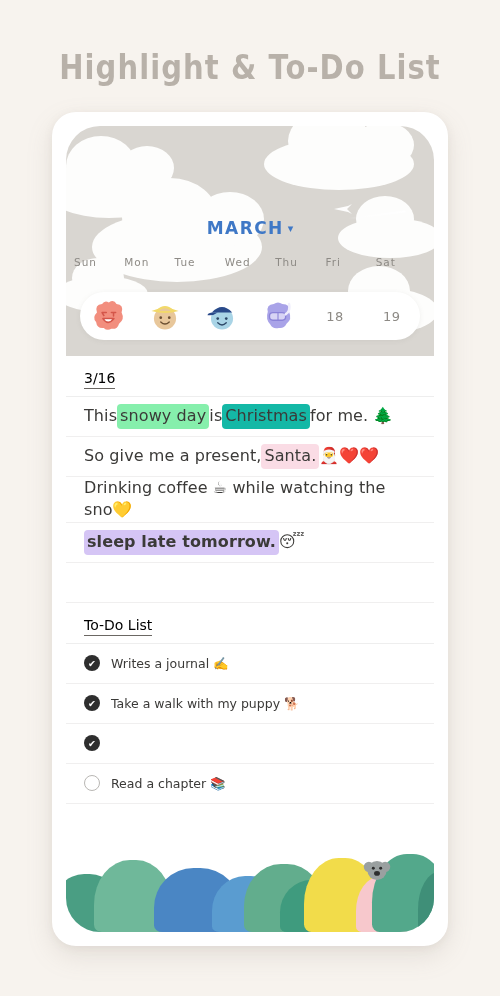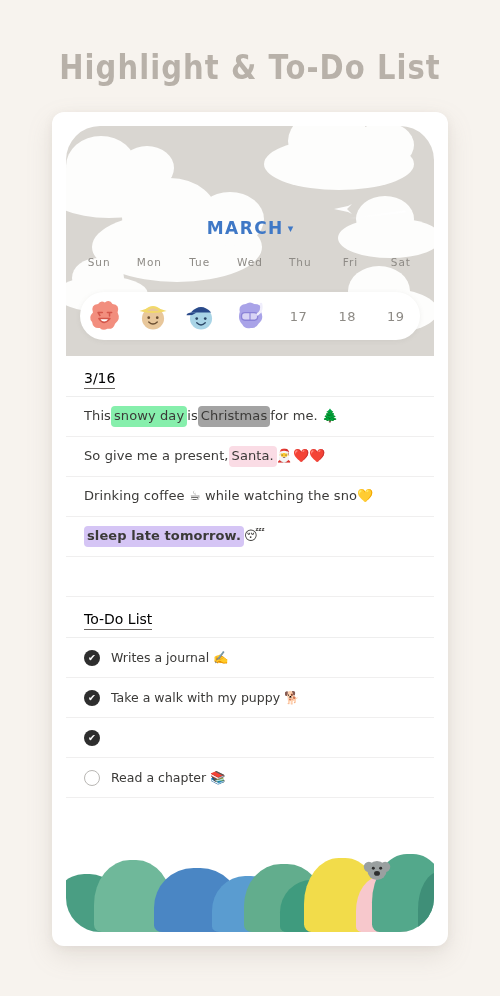--- a/index.html
+++ b/index.html
@@ -20,21 +20,21 @@
     letter-spacing: 1.2px;
     color: #b8b1a9;
     transform: scaleX(0.88);
   }
 
   
   .phone {
     position: absolute; left: 52px; top: 112px;
     width: 396px; height: 834px;
     background: #ffffff;
-    border-radius: 12px;
+    border-radius: 24px;
     box-shadow: 0 10px 26px rgba(150,140,130,0.18), 0 2px 8px rgba(150,140,130,0.10);
     padding: 14px;
   }
   .screen {
     position: relative;
     width: 368px; height: 806px;
     border-radius: 34px;
     overflow: hidden;
     background: #ffffff;
   }
@@ -76,21 +76,21 @@
     display: inline-block;
   }
   .month-caret { color: #3f78c6; font-size: 11px; margin-left: 4px; vertical-align: 2px; }
 
   .weekdays {
     position: absolute; left: 0; top: 130px; width: 368px;
     display: flex; justify-content: space-around;
     padding: 0 8px;
   }
   .weekday {
-    flex: 1; text-align: center;
+    flex: 1; text-align: left;
     font-family: "DejaVu Sans", sans-serif;
     font-size: 10.5px; letter-spacing: 1px;
     color: #8d8a85;
   }
 
   
   .strip {
     position: absolute; left: 14px; top: 166px;
     width: 340px; height: 48px;
     background: #ffffff;
@@ -120,21 +120,21 @@
   .section-head span {
     border-bottom: 1.6px solid #6b6763;
     padding-bottom: 2px;
   }
   .note-row {
     display: flex; align-items: center;
     min-height: 40px;
     padding: 0 18px;
     border-bottom: 1px solid #f0efef;
     font-family: "DejaVu Sans", sans-serif;
-    font-size: 13px; color: #3b3a38;
+    font-size: 16px; color: #3b3a38;
     letter-spacing: .1px;
     line-height: 1.4;
   }
   .note-row.blank { min-height: 40px; }
   .hl { border-radius: 4px; padding: 1.5px 3px; }
 
   .todo-row {
     display: flex; align-items: center;
     min-height: 40px;
     padding: 0 18px;
@@ -227,36 +227,35 @@
             </svg>
           </div>
           <div class="sticker-cell">
             <svg class="sticker" viewBox="0 0 40 40">
               <path d="M8 15 q-2-8 7-9 q5-4 10 0 q10 0 8 9 q4 9-3 14 q-3 6-9 5 q-7 2-10-4 q-6-6-3-15 Z" fill="#a9a3e8"></path>
               <rect x="10" y="16" width="19" height="9" rx="4" fill="#d8d4f5" stroke="#8b83d8" stroke-width="1.6"></rect>
               <path d="M20 16 l0 9" stroke="#8b83d8" stroke-width="1.3"></path>
               <path d="M29 18 q6-4 4-12" stroke="#f0eefc" stroke-width="3" fill="none" stroke-linecap="round"></path>
             </svg>
           </div>
-          <div class="date-cell">17</div>
           <div class="date-cell">18</div>
           <div class="date-cell">19</div>
         </div>
       </div>
 
       <div class="body">
         <div class="section-head">
           <span>3/16</span>
         </div>
         <div id="journal-lines">
             <div class="note-row">
               <span>This </span>
               <span class="hl" style="background: #86efac;">snowy day</span>
               <span> is </span>
-              <span class="hl" style="background: #a3a3a3; text-align: right;">Christmas</span>
+              <span class="hl" style="background: #14b8a6; text-align: right;">Christmas</span>
               <span> for me. 🌲</span>
             </div>
             <div class="note-row">
               <span>So give me a present, </span>
               <span class="hl" style="background: rgb(250, 220, 229);">Santa.</span>
               <span> 🎅❤️❤️</span>
             </div>
             <div class="note-row">
               <span>Drinking coffee ☕ while watching the sno💛</span>
             </div>

